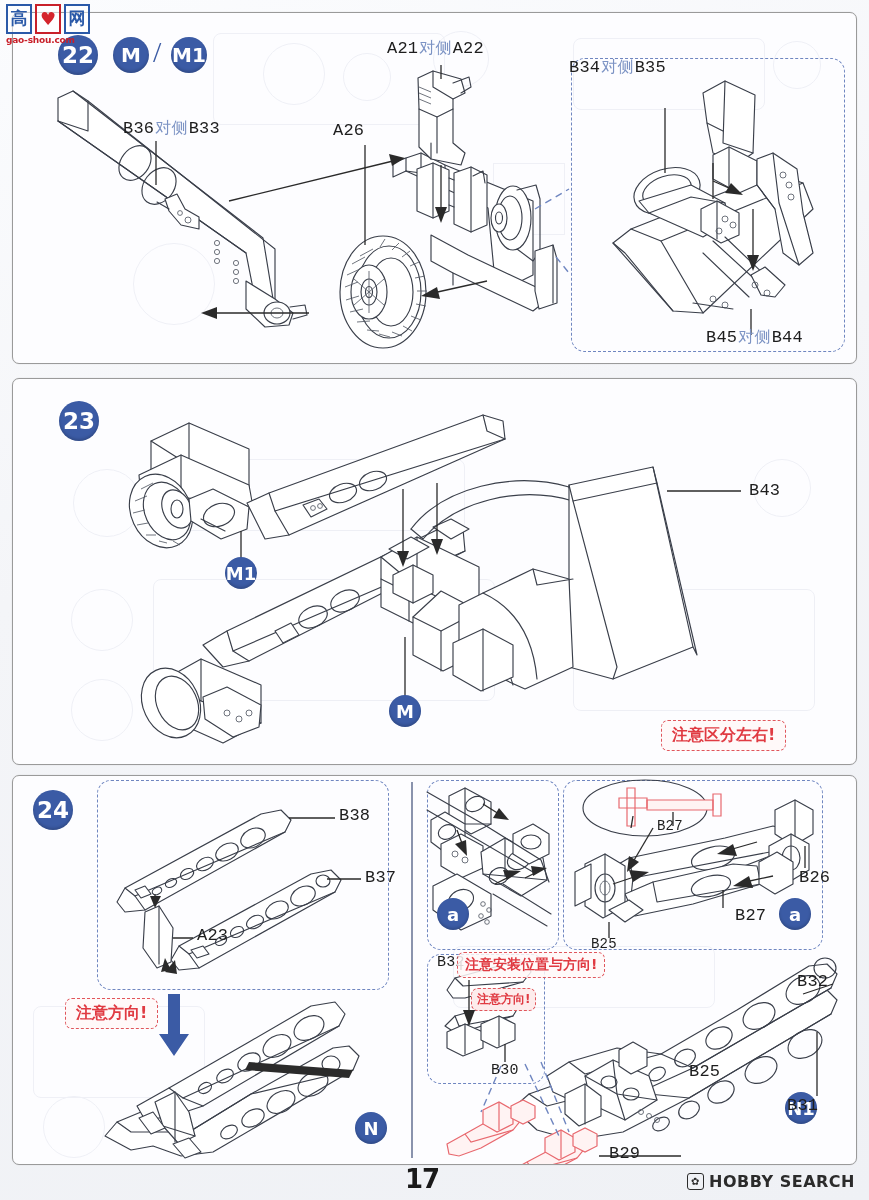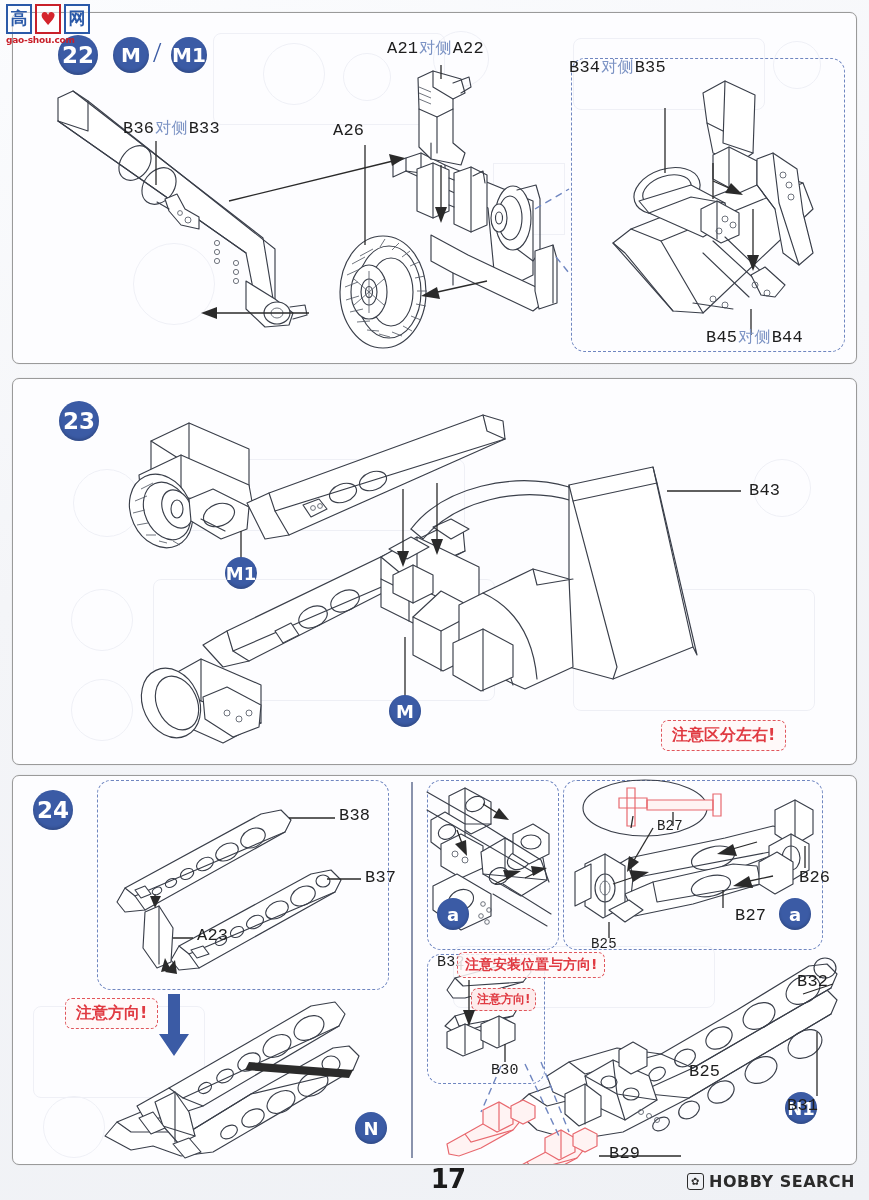--- a/index.html
+++ b/index.html
@@ -75,21 +75,21 @@
   
   .note{
     position:absolute;border:1.5px dashed #e0565c;border-radius:7px;
     color:#e03a42;font-size:16px;font-weight:bold;padding:4px 10px;
     background:rgba(255,248,248,.85);white-space:nowrap;
     font-family:"DejaVu Sans",sans-serif;
   }
   .bluearrow{position:absolute;}
   .vdiv{position:absolute;width:1.6px;background:#8a93ad;}
   .pageno{
-    position:absolute;left:405px;top:1164px;width:60px;text-align:right;
+    position:absolute;left:405px;top:1164px;width:60px;text-align:left;
     font-size:26px;font-weight:bold;color:#1a1a1a;
     font-family:"DejaVu Sans",sans-serif;letter-spacing:-1px;
   }
   .hs{
     position:absolute;right:14px;top:1172px;display:flex;align-items:center;gap:5px;
     font-size:16px;font-weight:bold;color:#2b2b2b;letter-spacing:.5px;
     font-family:"DejaVu Sans",sans-serif;
   }
   .hs .mark{
     width:15px;height:15px;border:1.6px solid #2b2b2b;border-radius:3px;

